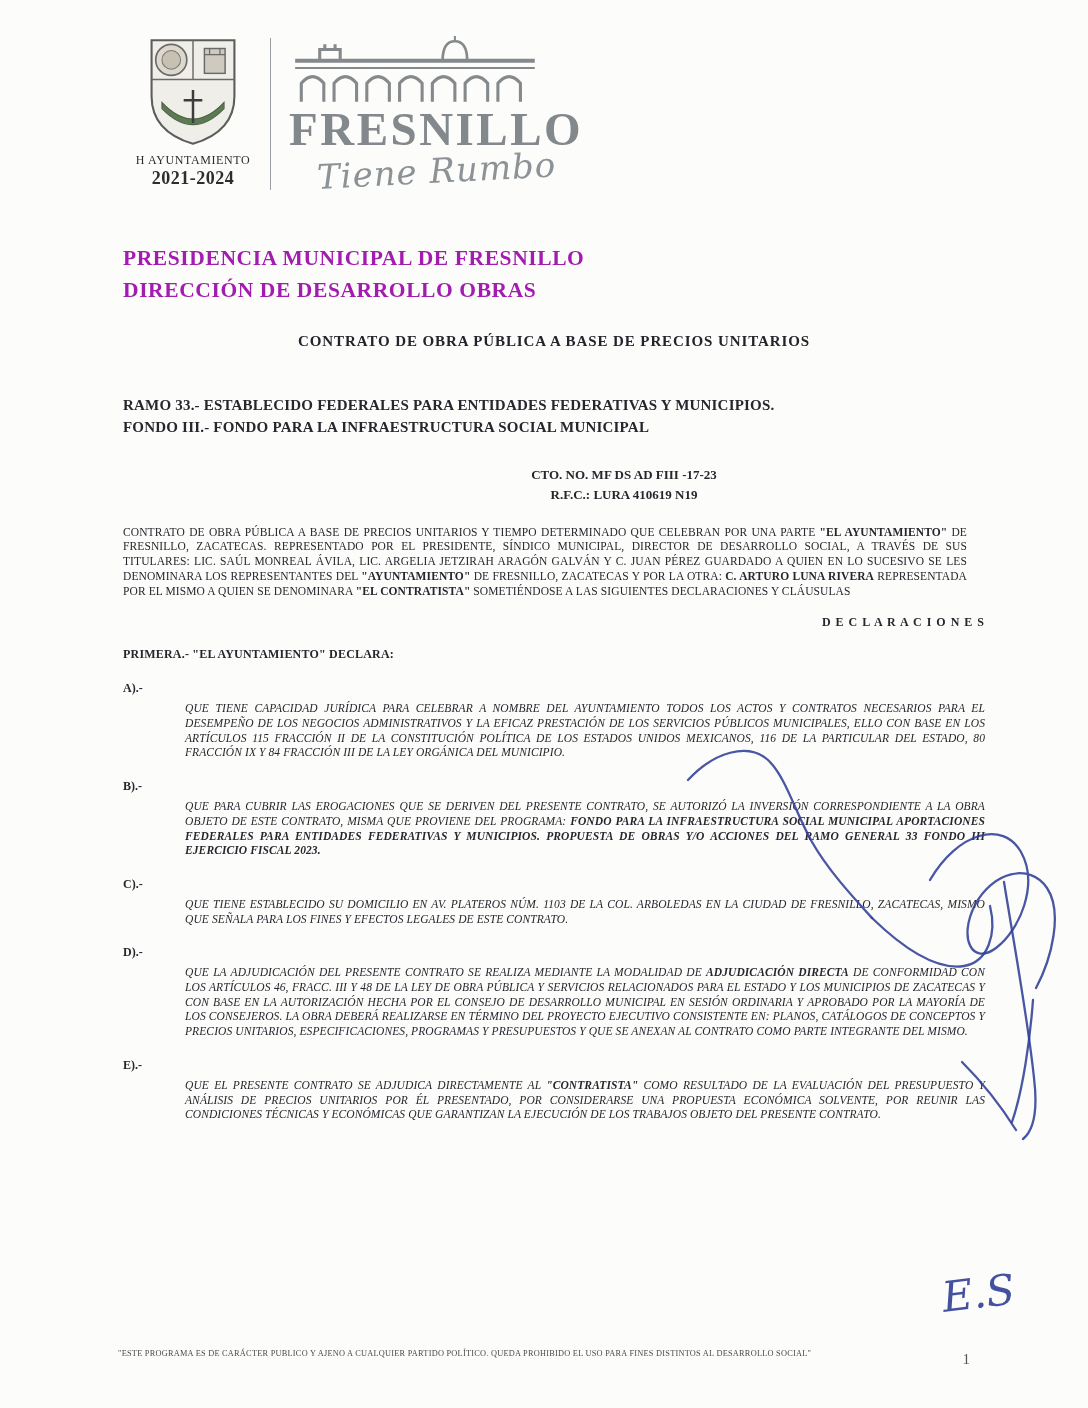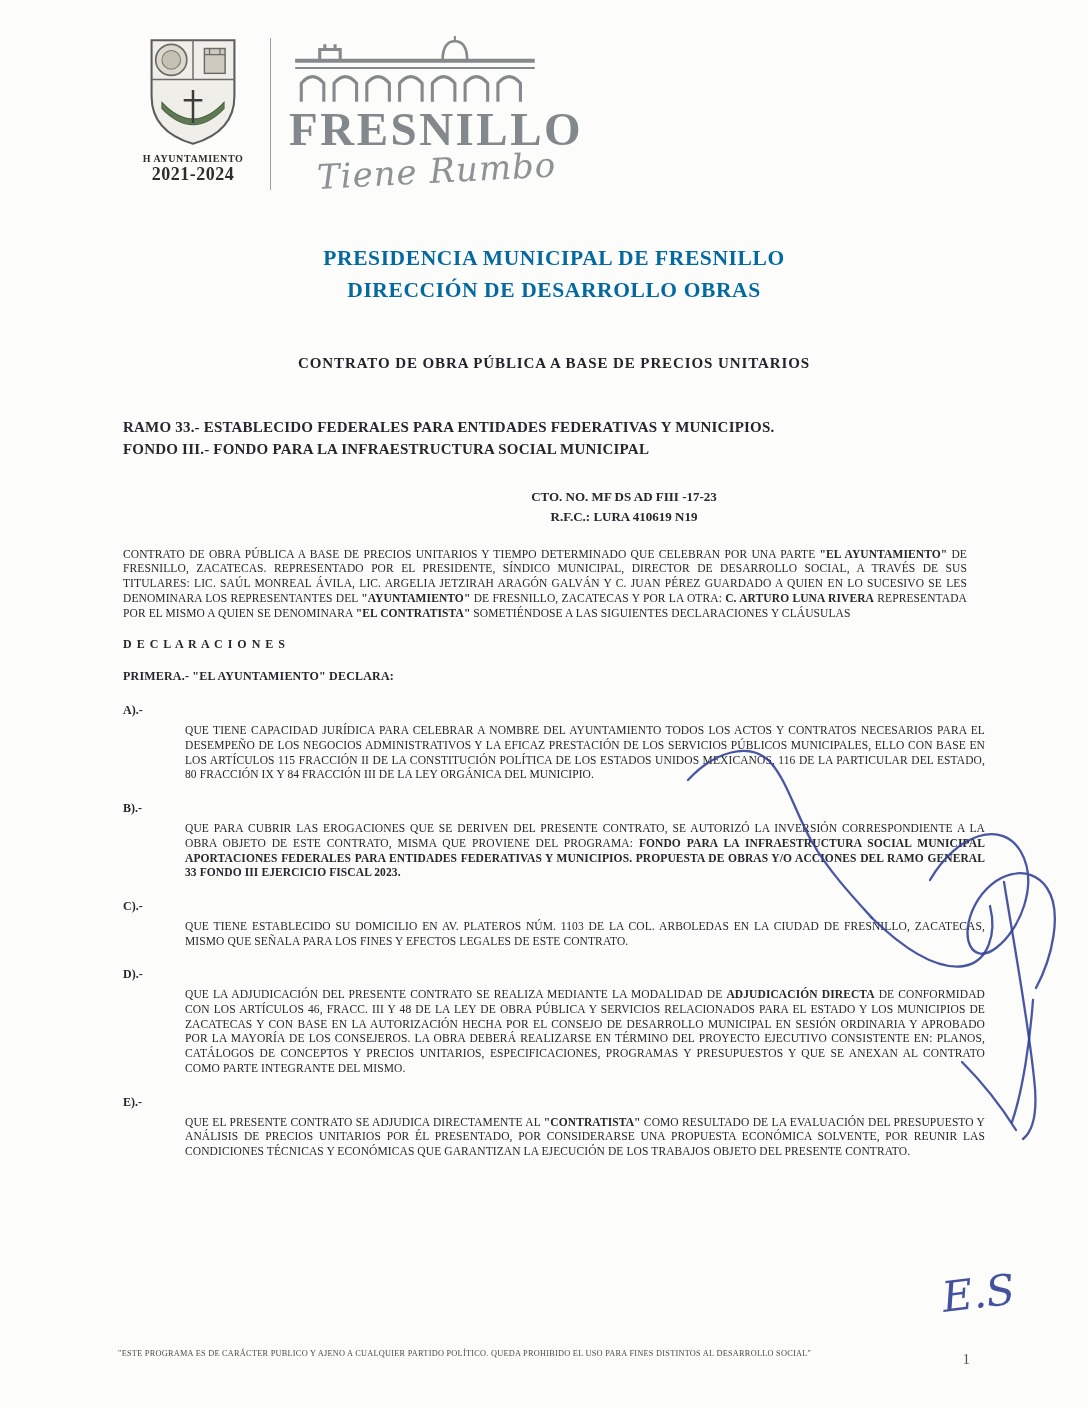--- a/index.html
+++ b/index.html
@@ -5,46 +5,46 @@
   html,body{margin:0;padding:0;background:#e8e8e6;}
   .page{
     position:relative; width:1088px; height:1408px; margin:0 auto;
     background:#fcfcfa; overflow:hidden; color:#26262e;
     font-family:"Liberation Serif", serif;
   }
   
   .letterhead{position:absolute; top:34px; left:130px; display:flex; align-items:flex-start;}
   .seal-block{width:126px; text-align:center;}
   .seal-block svg{display:block; margin:0 auto;}
-  .seal-caption{font-size:10px; font-weight:bold; letter-spacing:.6px; margin-top:3px; color:#2d2d2d;}
+  .seal-caption{font-size:12px; font-weight:normal; letter-spacing:.6px; margin-top:3px; color:#2d2d2d;}
   .seal-years{font-size:18px; font-weight:bold; color:#2d2d2d; letter-spacing:.5px;}
   .head-divider{width:0; border-left:1.6px solid #9aa0a3; height:152px; margin:4px 18px 0 14px;}
   .brand-block{padding-top:2px;}
   .brand-block svg{display:block;}
   .brand-name{
     font-size:47px; font-weight:bold; letter-spacing:2.5px; line-height:1;
     color:#83888c; margin-top:-2px;
   }
   .brand-tagline{
     font-family:"DejaVu Serif", serif; font-style:italic; font-size:34px;
     color:#8d9296; transform:rotate(-3deg); transform-origin:left center;
     margin:4px 0 0 28px; letter-spacing:1px;
   }
   
   .content{position:absolute; top:242px; left:123px; width:862px;}
-  .doc-title{text-align:center; font-size:21.5px; font-weight:bold; letter-spacing:.6px; line-height:1.5; color:#0369a1;}
-  .doc-subtitle{text-align:center; font-size:15px; font-weight:bold; letter-spacing:.9px; margin-top:48px; color:#23232b;}
+  .doc-title{font-size:21.5px; font-weight:bold; letter-spacing:.6px; line-height:1.5; color:#a21caf;}
+  .doc-subtitle{text-align:center; font-size:15px; font-weight:bold; letter-spacing:.9px; margin-top:26px; color:#23232b;}
   .program{margin-top:44px; font-size:15px; font-weight:bold; line-height:1.5; letter-spacing:.2px;}
   .contract-ids{text-align:center; padding-left:140px; margin-top:26px; font-size:13px; font-weight:bold; line-height:1.55;}
   .intro{margin:20px 18px 0 0; font-size:11.5px; line-height:14.7px; text-align:justify; letter-spacing:.1px;}
-  .decl-title{text-align:left; font-size:12px; font-weight:bold; margin-top:17px; letter-spacing:1px;}
+  .decl-title{text-align:right; font-size:12px; font-weight:bold; margin-top:17px; letter-spacing:1px;}
   .primera{font-size:12px; font-weight:bold; margin-top:17px; letter-spacing:.2px;}
   .clause{margin-top:19px;}
   .clause-label{font-size:12px; font-weight:bold;}
-  .clause-text{margin:5px 0 0 62px; font-size:11.5px; line-height:14.7px; text-align:justify; letter-spacing:.1px;}
+  .clause-text{margin:5px 0 0 62px; font-size:11.5px; line-height:14.7px; text-align:justify; letter-spacing:.1px;font-style:italic;}
   .clause-text b{font-weight:bold;}
   
   .disclaimer{
     position:absolute; left:118px; bottom:50px; width:740px;
     font-size:8.3px; color:#4a4a4a; letter-spacing:.25px;
   }
   .page-number{position:absolute; right:118px; bottom:40px; font-size:15px; color:#55555c;}
   
   .ink-overlay{position:absolute; inset:0; width:1088px; height:1408px; pointer-events:none;}
   .ink-overlay path{fill:none; stroke:#2f3f96; stroke-width:2.3; stroke-linecap:round; opacity:.88;}

